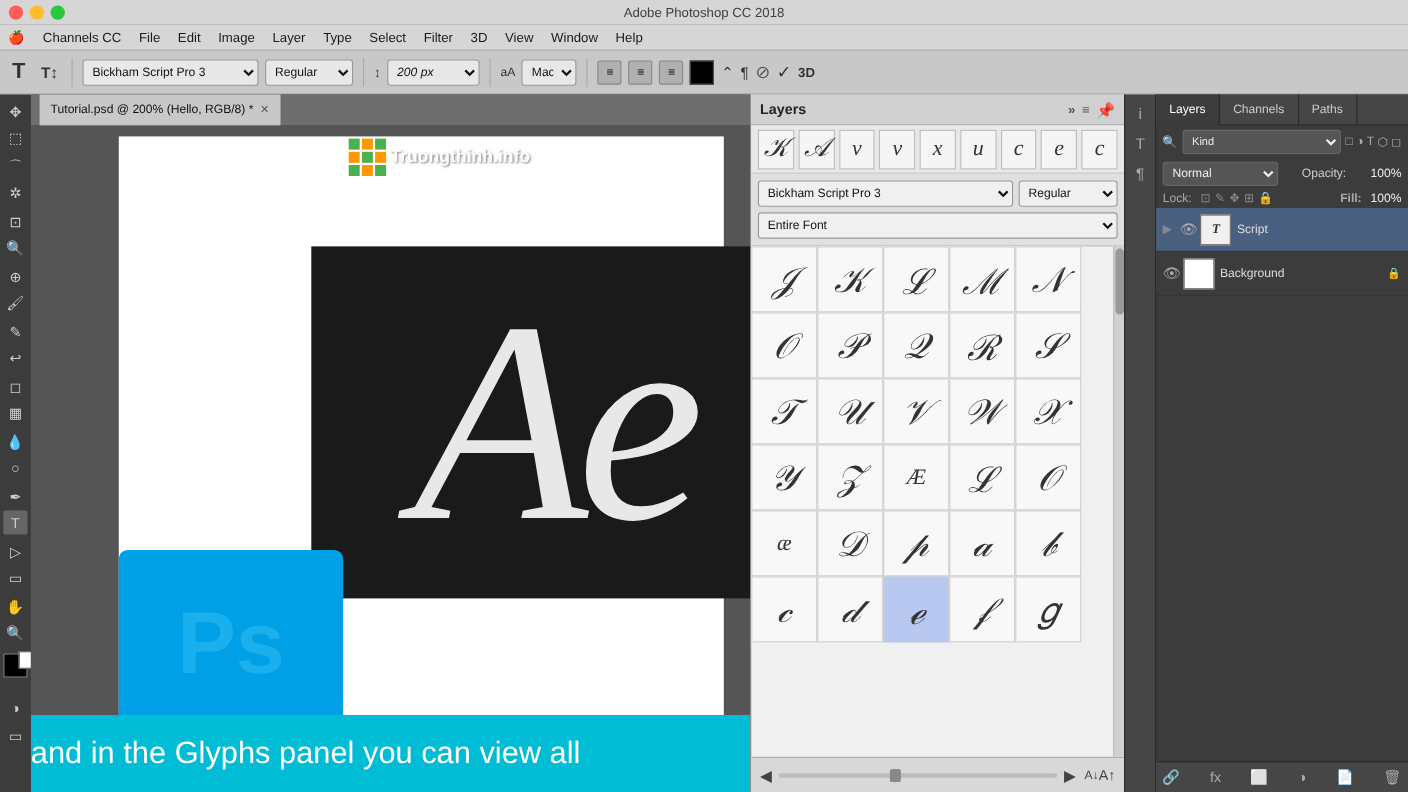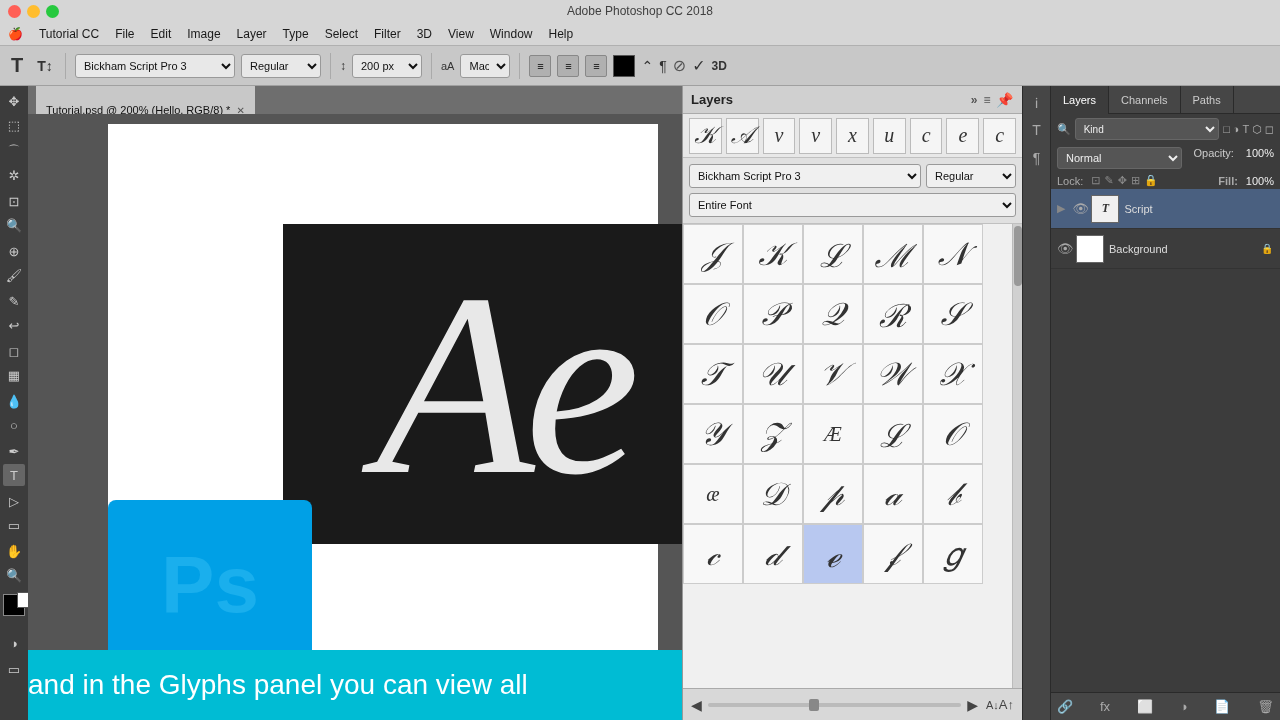--- a/index.html
+++ b/index.html
@@ -43,21 +43,21 @@
     .left-panel { width: 28px; background: #3c3c3c; display: flex; flex-direction: column; align-items: center; padding: 4px 0; gap: 4px; }
     .left-tool { width: 22px; height: 22px; background: transparent; display: flex; align-items: center; justify-content: center; font-size: 13px; color: #ccc; cursor: pointer; border-radius: 2px; }
     .left-tool.active { background: #666; }
     .tool-group { display: flex; flex-direction: column; gap: 2px; width: 100%; align-items: center; }
     .color-block { width: 22px; height: 22px; background: #000; border: 1px solid #888; cursor: pointer; }
     .color-block-white { width: 16px; height: 16px; background: #fff; border: 1px solid #555; margin-top: -10px; margin-left: 6px; }
 
     
     .canvas-area { flex: 1; background: #4a4a4a; overflow: hidden; position: relative; }
     .tab-bar { height: 28px; background: #6e6e6e; display: flex; align-items: center; padding: 0 8px; }
-    .doc-tab { background: #c8c8c8; height: 32px; display: flex; align-items: flex-end; padding: 0 10px; font-size: 11px; color: #111; border-radius: 3px 3px 0 0; gap: 6px; }
+    .doc-tab { background: #c8c8c8; height: 32px; display: flex; align-items: center; padding: 0 10px; font-size: 11px; color: #111; border-radius: 3px 3px 0 0; gap: 6px; }
     .tab-close { font-size: 10px; color: #555; cursor: pointer; }
     .canvas-content { width: 100%; height: calc(100% - 28px); background: #555; position: relative; overflow: hidden; }
     .canvas-white { position: absolute; top: 10px; left: 80px; width: 550px; height: 600px; background: white; }
     .canvas-black { position: absolute; top: 100px; left: 175px; width: 440px; height: 320px; background: #1a1a1a; }
     .calligraphy-text {
       position: absolute; top: 60px; left: 90px; width: 560px; height: 380px;
       display: flex; align-items: center; justify-content: center;
       font-size: 260px; font-style: italic; color: white; font-family: Georgia, serif;
       opacity: 0.9; letter-spacing: -20px;
     }
@@ -116,21 +116,21 @@
     .footer-btn { font-size: 14px; cursor: pointer; color: #444; }
 
     
     .right-panel { width: 230px; background: #3c3c3c; border-left: 1px solid #2a2a2a; display: flex; flex-direction: column; }
     .panel-tabs { height: 28px; display: flex; background: #464646; border-bottom: 1px solid #2a2a2a; }
     .panel-tab { padding: 0 12px; height: 28px; display: flex; align-items: center; font-size: 11px; color: #ccc; cursor: pointer; border-right: 1px solid #2a2a2a; }
     .panel-tab.active { background: #3c3c3c; color: #fff; }
 
     .layers-search { padding: 4px 6px; }
 
-    .blend-mode-row { display: flex; padding: 3px 6px; gap: 12px; }
+    .blend-mode-row { display: flex; align-items: center; padding: 3px 6px; gap: 22px; }
     .blend-select { flex: 1; height: 22px; background: #555; border: 1px solid #666; border-radius: 3px; font-size: 11px; color: #eee; padding: 0 4px; }
     .opacity-label { font-size: 11px; color: #ccc; }
     .opacity-value { font-size: 11px; color: #eee; }
 
     .lock-row { display: flex; align-items: center; padding: 2px 6px; gap: 8px; }
     .lock-label { font-size: 11px; color: #aaa; }
     .lock-icons { display: flex; gap: 4px; }
     .lock-icon { font-size: 11px; color: #888; cursor: pointer; }
     .fill-label { font-size: 11px; color: #aaa; margin-left: auto; font-weight: bold; }
     .fill-value { font-size: 11px; color: #eee; }
@@ -187,21 +187,21 @@
     <div class="window-buttons">
       <button class="btn-close"></button>
       <button class="btn-min"></button>
       <button class="btn-max"></button>
     </div>
     <span>Adobe Photoshop CC 2018</span>
   </div>
 
   <div class="menu-bar">
     <span>🍎</span>
-    <span>Tutorial CC</span>
+    <span>Channels CC</span>
     <span>File</span>
     <span>Edit</span>
     <span>Image</span>
     <span>Layer</span>
     <span>Type</span>
     <span>Select</span>
     <span>Filter</span>
     <span>3D</span>
     <span>View</span>
     <span>Window</span>
@@ -213,21 +213,21 @@
     <span class="toolbar-text-icon" style="font-size:14px;">T↕</span>
     <div class="toolbar-divider"></div>
     <select class="toolbar-select" style="width:160px;">
       <option>Bickham Script Pro 3</option>
     </select>
     <select class="toolbar-select" style="width:80px;">
       <option>Regular</option>
     </select>
     <div class="toolbar-divider"></div>
     <span style="font-size:12px;color:#333;">↕</span>
-    <select class="toolbar-select" style="width:70px;">
+    <select class="toolbar-select" style="width:84px;font-style:italic;">
       <option>200 px</option>
     </select>
     <div class="toolbar-divider"></div>
     <span style="font-size:11px;color:#333;">aA</span>
     <select class="toolbar-select" style="width:50px;">
       <option>Mac</option>
     </select>
     <div class="toolbar-divider"></div>
     <div class="toolbar-align-btn">≡</div>
     <div class="toolbar-align-btn">≡</div>
@@ -306,20 +306,36 @@
             <div class="calligraphy-text" style="font-size:220px; color:white; font-family:'Palatino Linotype',Georgia,serif; font-style:italic; left:0; top:0; width:100%; height:100%; position:relative;">
               <span style="font-size:260px; letter-spacing:-10px; line-height:1;">Ae</span>
             </div>
           </div>
         </div>
 
         <div class="ps-logo">
           <span class="ps-logo-text">Ps</span>
         </div>
 
+        <div class="watermark" style="top:12px; right:200px;">
+          <div class="truongthinh-logo">
+            <div class="logo-squares">
+              <div class="logo-sq" style="background:#4caf50;"></div>
+              <div class="logo-sq" style="background:#ff9800;"></div>
+              <div class="logo-sq" style="background:#4caf50;"></div>
+              <div class="logo-sq" style="background:#ff9800;"></div>
+              <div class="logo-sq" style="background:#4caf50;"></div>
+              <div class="logo-sq" style="background:#ff9800;"></div>
+              <div class="logo-sq" style="background:#4caf50;"></div>
+              <div class="logo-sq" style="background:#ff9800;"></div>
+              <div class="logo-sq" style="background:#4caf50;"></div>
+            </div>
+            <span style="font-size:16px; color:white; font-weight:bold;">Truongthinh.info</span>
+          </div>
+        </div>
 
         <div class="subtitle-bar">
           <span class="subtitle-text">and in the Glyphs panel you can view all</span>
         </div>
       </div>
     </div>
 
     <div class="glyphs-panel">
       <div class="glyphs-header">
         <span>Layers</span>

